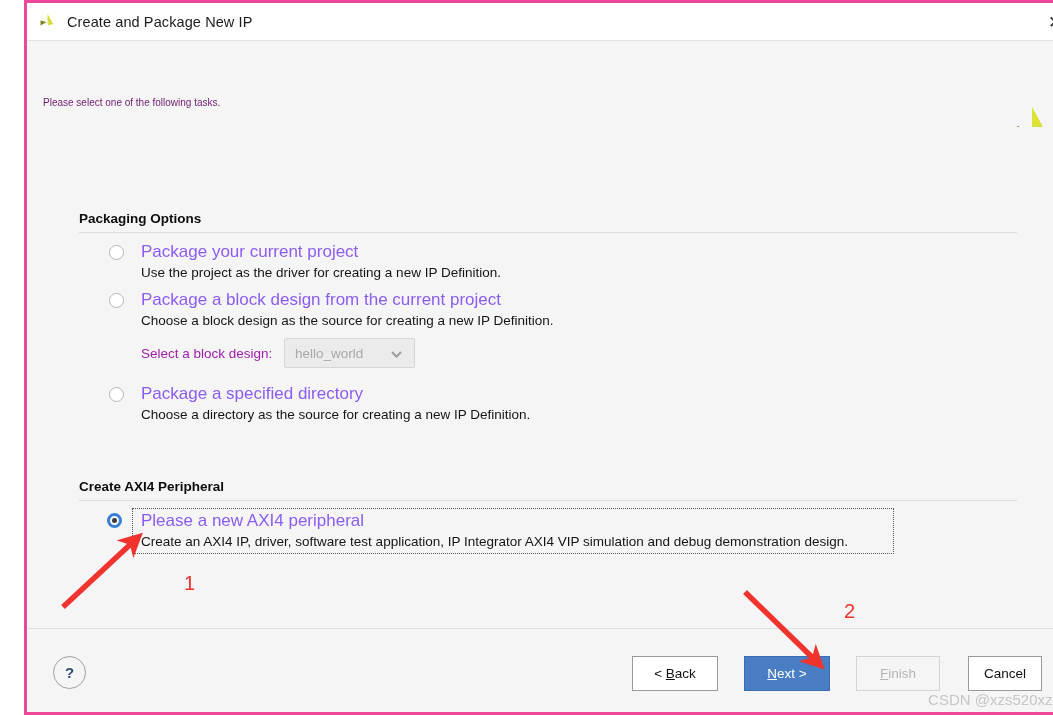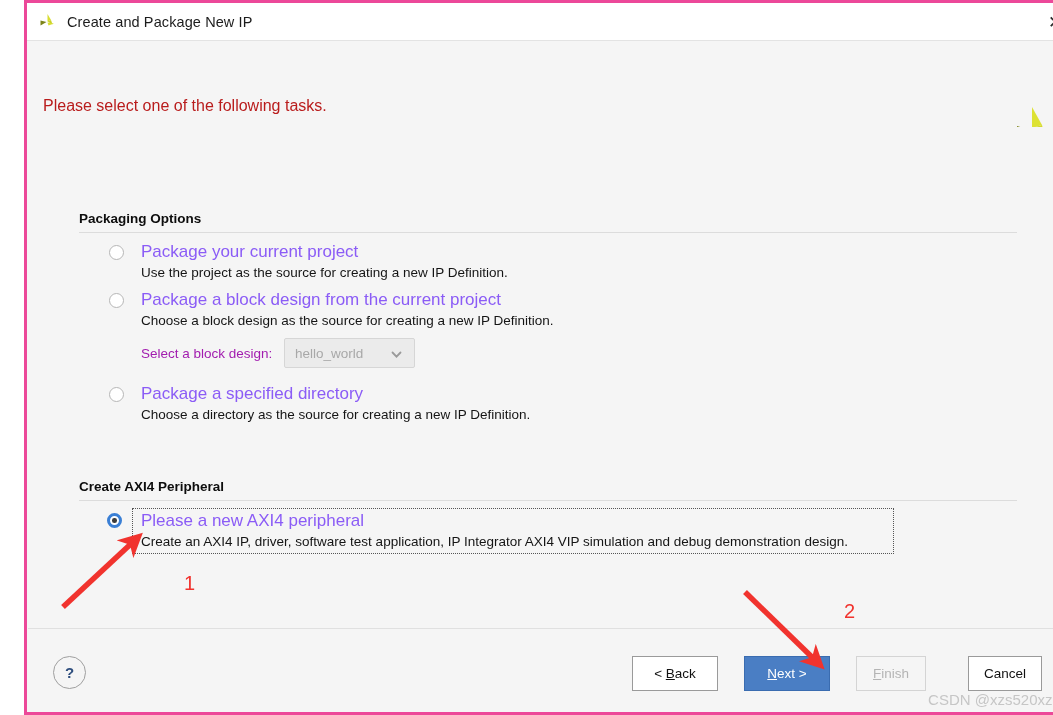--- a/index.html
+++ b/index.html
@@ -74,22 +74,22 @@
     position: absolute;
     left: 15px; top: 21px;
     font-size: 16px;
     font-weight: bold;
     color: #0d0d0d;
     letter-spacing: 0.1px;
   }
   .header-sub {
     position: absolute;
     left: 15px; top: 56px;
-    font-size: 16px;
-    color: #b91c1c;
+    font-size: 10px;
+    color: #701a75;
   }
   .brand-logo {
     position: absolute;
     right: 22px; top: 62px;
     width: 44px;
     height: 48px;
   }
 
   
   .body-area {
@@ -301,21 +301,21 @@
   </div>
 
   <div class="body-area">
 
     <div class="group-title" style="left:51px; top:84px;">Packaging Options</div>
     <div class="group-rule" style="left:51px; top:105px; width:938px;"></div>
 
     <div class="opt">
       <div class="radio" style="left:81px; top:118px;"></div>
       <div class="opt-title" style="left:113px; top:115px;">Package your current project</div>
-      <div class="opt-desc" style="left:113px; top:138px;">Use the project as the source for creating a new IP Definition.</div>
+      <div class="opt-desc" style="left:113px; top:138px;">Use the project as the driver for creating a new IP Definition.</div>
     </div>
 
     <div class="opt">
       <div class="radio" style="left:81px; top:166px;"></div>
       <div class="opt-title" style="left:113px; top:163px;">Package a block design from the current project</div>
       <div class="opt-desc" style="left:113px; top:186px;">Choose a block design as the source for creating a new IP Definition.</div>
     </div>
 
     <div class="select-label" style="left:113px; top:219px;">Select a block design:</div>
     <div class="combo" style="left:256px; top:211px;">
@@ -348,21 +348,21 @@
   <div class="footer"></div>
 
   <div class="help-btn" style="position:absolute; left:26px; top:653px;">?</div>
 
   <div class="btn" style="left:605px; width:86px;">
     <span>&lt;&nbsp;<u>B</u>ack</span>
   </div>
   <div class="btn primary" style="left:717px; width:86px;">
     <span><u>N</u>ext&nbsp;&gt;</span>
   </div>
-  <div class="btn disabled" style="left:829px; width:70px;">
+  <div class="btn disabled" style="left:829px; width:84px;">
     <span><u>F</u>inish</span>
   </div>
   <div class="btn" style="left:941px; width:74px;">Cancel</div>
 
   <div class="watermark">CSDN @xzs520xzs</div>
 
   <svg class="annot-svg">
     <defs>
       <marker id="arrowhead1" markerWidth="4.4" markerHeight="4.4" refX="2.2" refY="2.2" orient="auto">
         <path d="M0,0 L4.4,2.2 L0,4.4 L1.2,2.2 Z" fill="#f1332e"></path>

